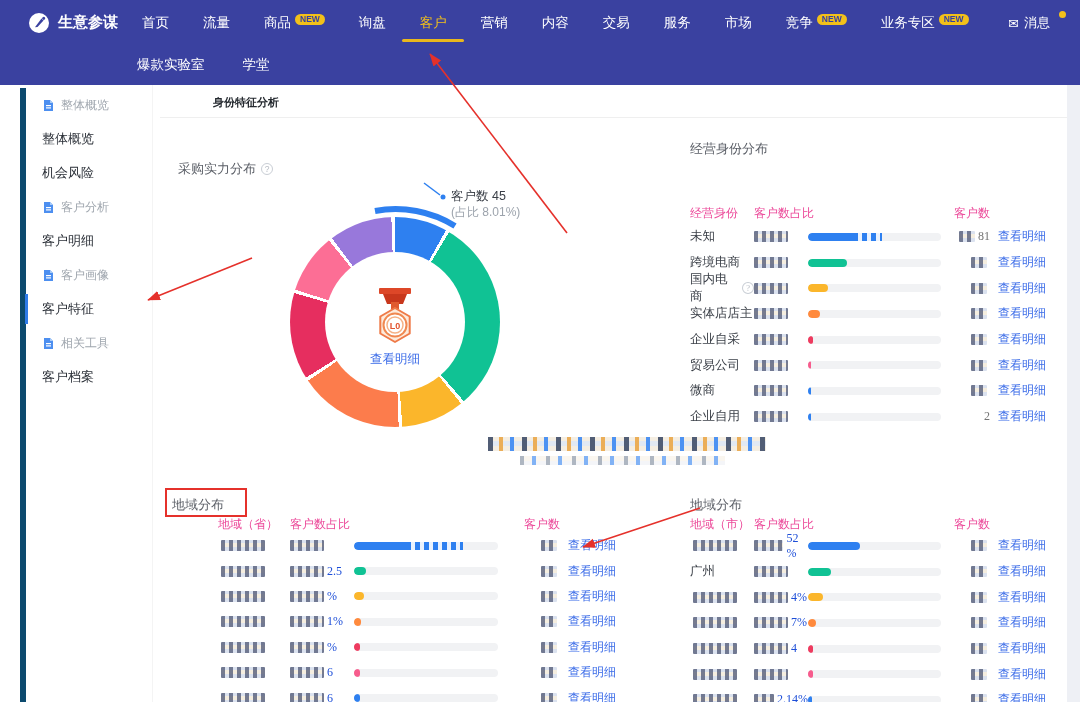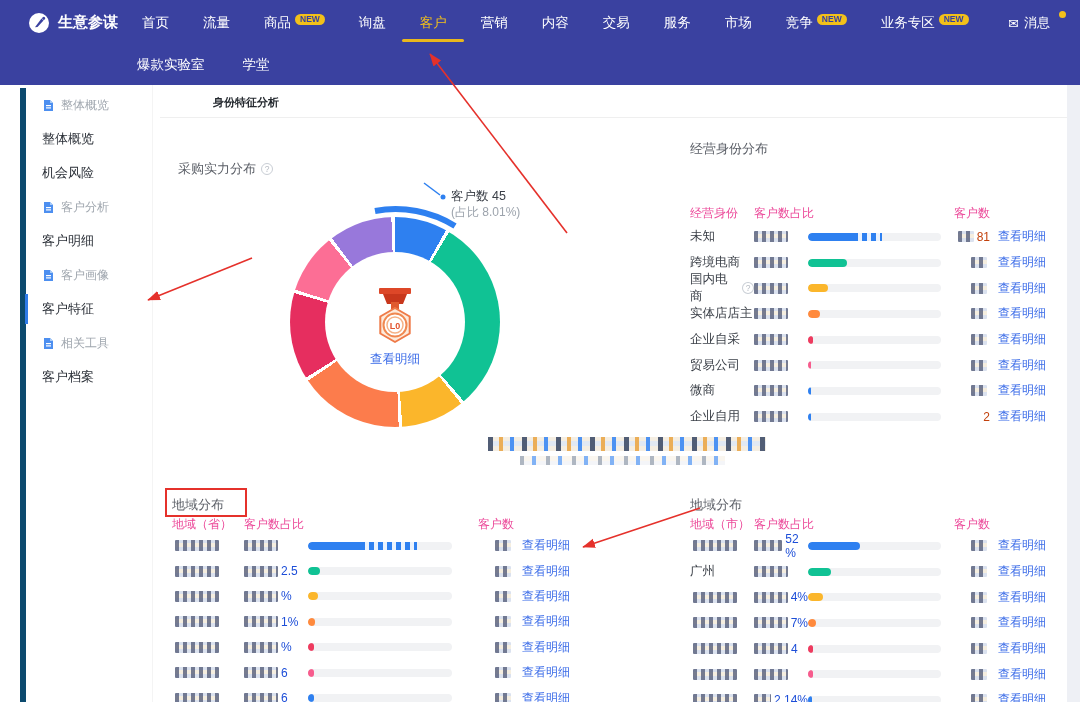--- a/index.html
+++ b/index.html
@@ -64,33 +64,33 @@
   .legend-mz2 { position:absolute; left:520px; top:456px; width:205px; height:9px; opacity:.6;
         background-image:repeating-linear-gradient(90deg,#7A8699 0 4px,rgba(255,255,255,0) 4px 12px,#2E80F0 12px 16px,rgba(255,255,255,0) 16px 26px),
                          repeating-linear-gradient(0deg,#EDEFF4 0 4px,#F7F1E6 4px 9px); }
 
   
   .panel-table { position:absolute; }
   .tbl-identity { left:690px; top:204px; width:366px; }
   .tbl-region-prov { left:172px; top:515px; width:396px; }
   .tbl-region-city { left:690px; top:515px; width:366px; }
   .t-head { display:grid; align-items:center; height:18px; font-size:12px; color:#ec4899; }
-  .t-row { display:grid; align-items:center; }
+  .t-row { display:grid; align-items:center;font-family:Liberation Serif, serif; }
   .tbl-identity .t-head, .tbl-identity .t-row,
   .tbl-region-city .t-head, .tbl-region-city .t-row { grid-template-columns:64px 54px 140px 44px 52px; }
-  .tbl-region-prov .t-head, .tbl-region-prov .t-row { grid-template-columns:72px 64px 152px 56px 44px; }
+  .tbl-region-prov .t-head, .tbl-region-prov .t-row { grid-template-columns:72px 64px 152px 56px 44px;margin-left:46px; }
   .tbl-identity .t-row, .tbl-region-city .t-row { height:25.7px; }
   .tbl-region-prov .t-row { height:25.4px; }
   .tbl-identity .t-head { margin-bottom:2px; }
   .h2 { grid-column:2/4; }
   .h3 { grid-column:4/5; text-align:right; padding-right:2px; }
   .cell { display:flex; align-items:center; gap:3px; overflow:hidden; }
   .c-name { font-size:12.5px; color:#3A3F47; }
   .c-pct  { font-size:12px; color:#1d4ed8; }
-  .c-count { justify-content:flex-end; font-size:12px; color:#c2410c; padding-right:2px; }
+  .c-count { justify-content:flex-end; font-size:12px; color:#737373; padding-right:2px; }
   .track { position:relative; width:133px; height:8px; background:#F1F2F4; border-radius:4px; overflow:hidden; }
   .tbl-region-prov .track { width:144px; }
   .fill { position:absolute; left:0; top:0; height:8px; border-radius:4px; }
   .bar-mz { position:absolute; top:0; height:8px;
         background-image:repeating-linear-gradient(90deg,#2E80F0 0 5px,rgba(255,255,255,.9) 5px 9px); }
   .view-link { font-size:12px; color:#3A6BE8; cursor:pointer; text-decoration:none; white-space:nowrap; justify-self:start; padding-left:6px; }
 
   
   .annot { position:absolute; left:0; top:0; z-index:60; pointer-events:none; }
 </style>

